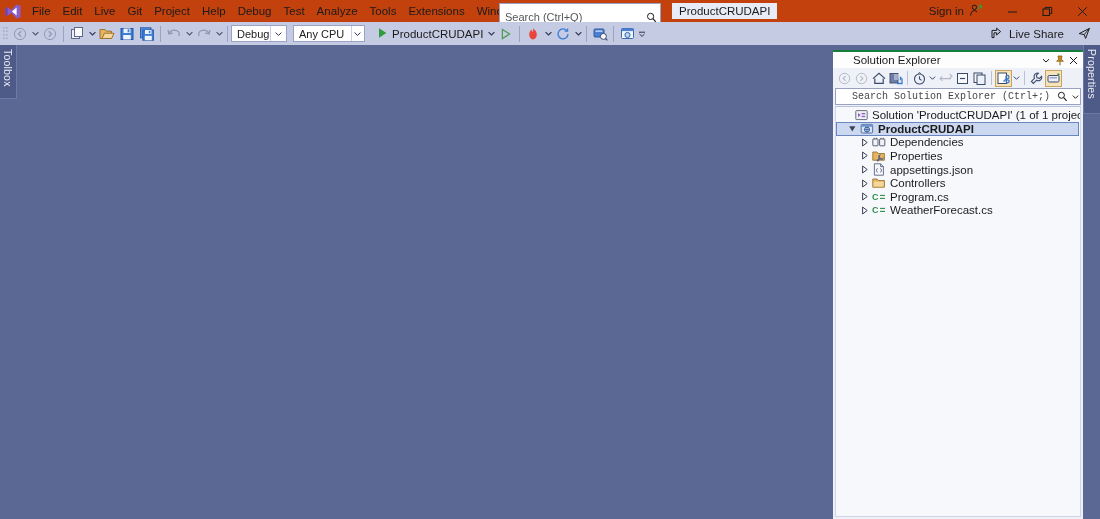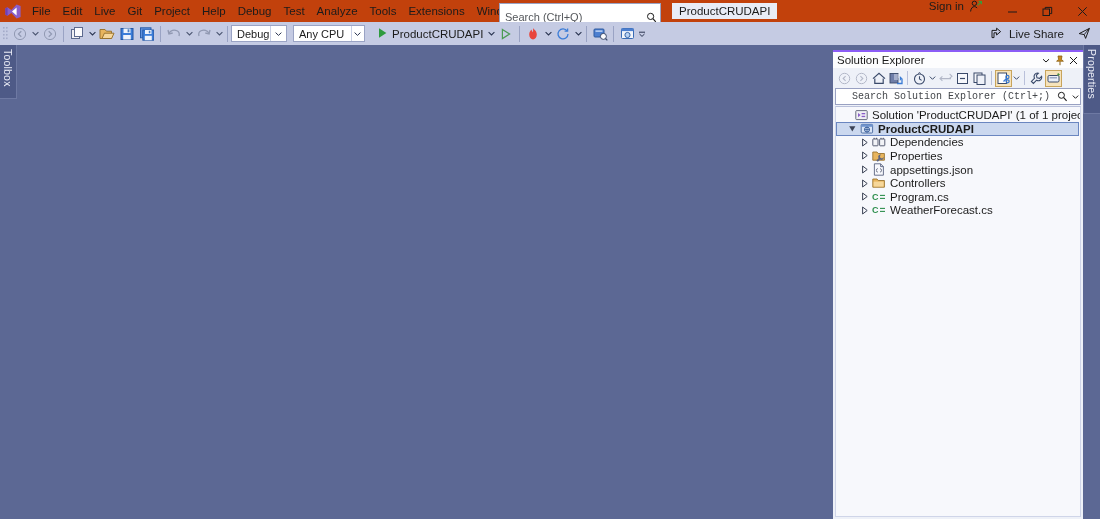--- a/index.html
+++ b/index.html
@@ -96,20 +96,21 @@
     font-size: 11.5px;
     color: #1b1b1b;
     white-space: nowrap;
   }
 
   .signin {
     position: absolute;
     right: 118px; top: 0;
     height: 22px;
     display: flex;
+    align-items: center;
     gap: 5px;
     font-size: 11.5px;
     color: #1b1b1b;
     cursor: default;
   }
   .win-ctrls {
     position: absolute;
     right: 0; top: 0;
     height: 22px;
     display: flex;
@@ -256,24 +257,24 @@
     left: 833px; top: 50px;
     width: 250px;
     height: 469px;
     background: #eef1f8;
     display: flex;
     flex-direction: column;
   }
   .sol-title {
     height: 18px;
     background: #fdfdfe;
-    border-top: 2px solid #8b5cf6;
-    display: flex;
-    align-items: center;
-    padding-left: 4px;
+    border-top: 2px solid #15803d;
+    display: flex;
+    align-items: center;
+    padding-left: 20px;
     box-sizing: border-box;
     flex: 0 0 auto;
   }
   .sol-title-text {
     font-size: 11.5px;
     color: #1b1b1b;
     white-space: nowrap;
   }
   .sol-title-btns {
     margin-left: auto;

